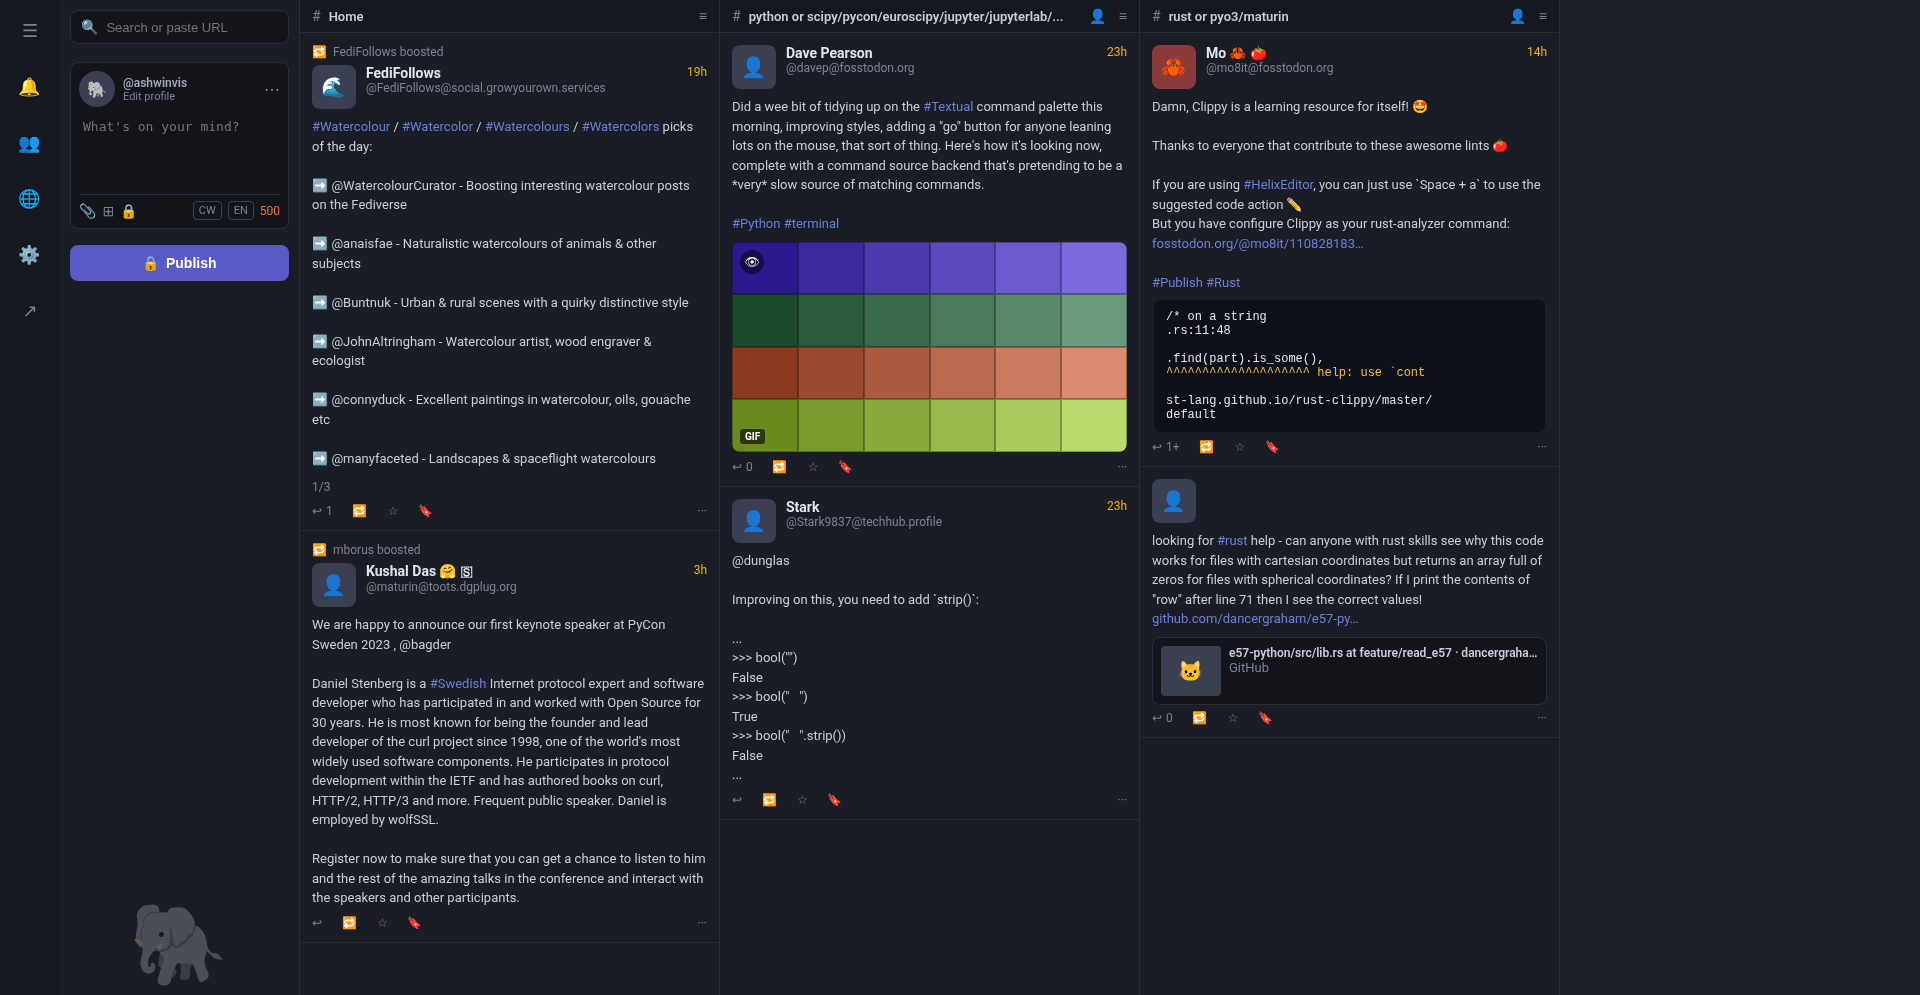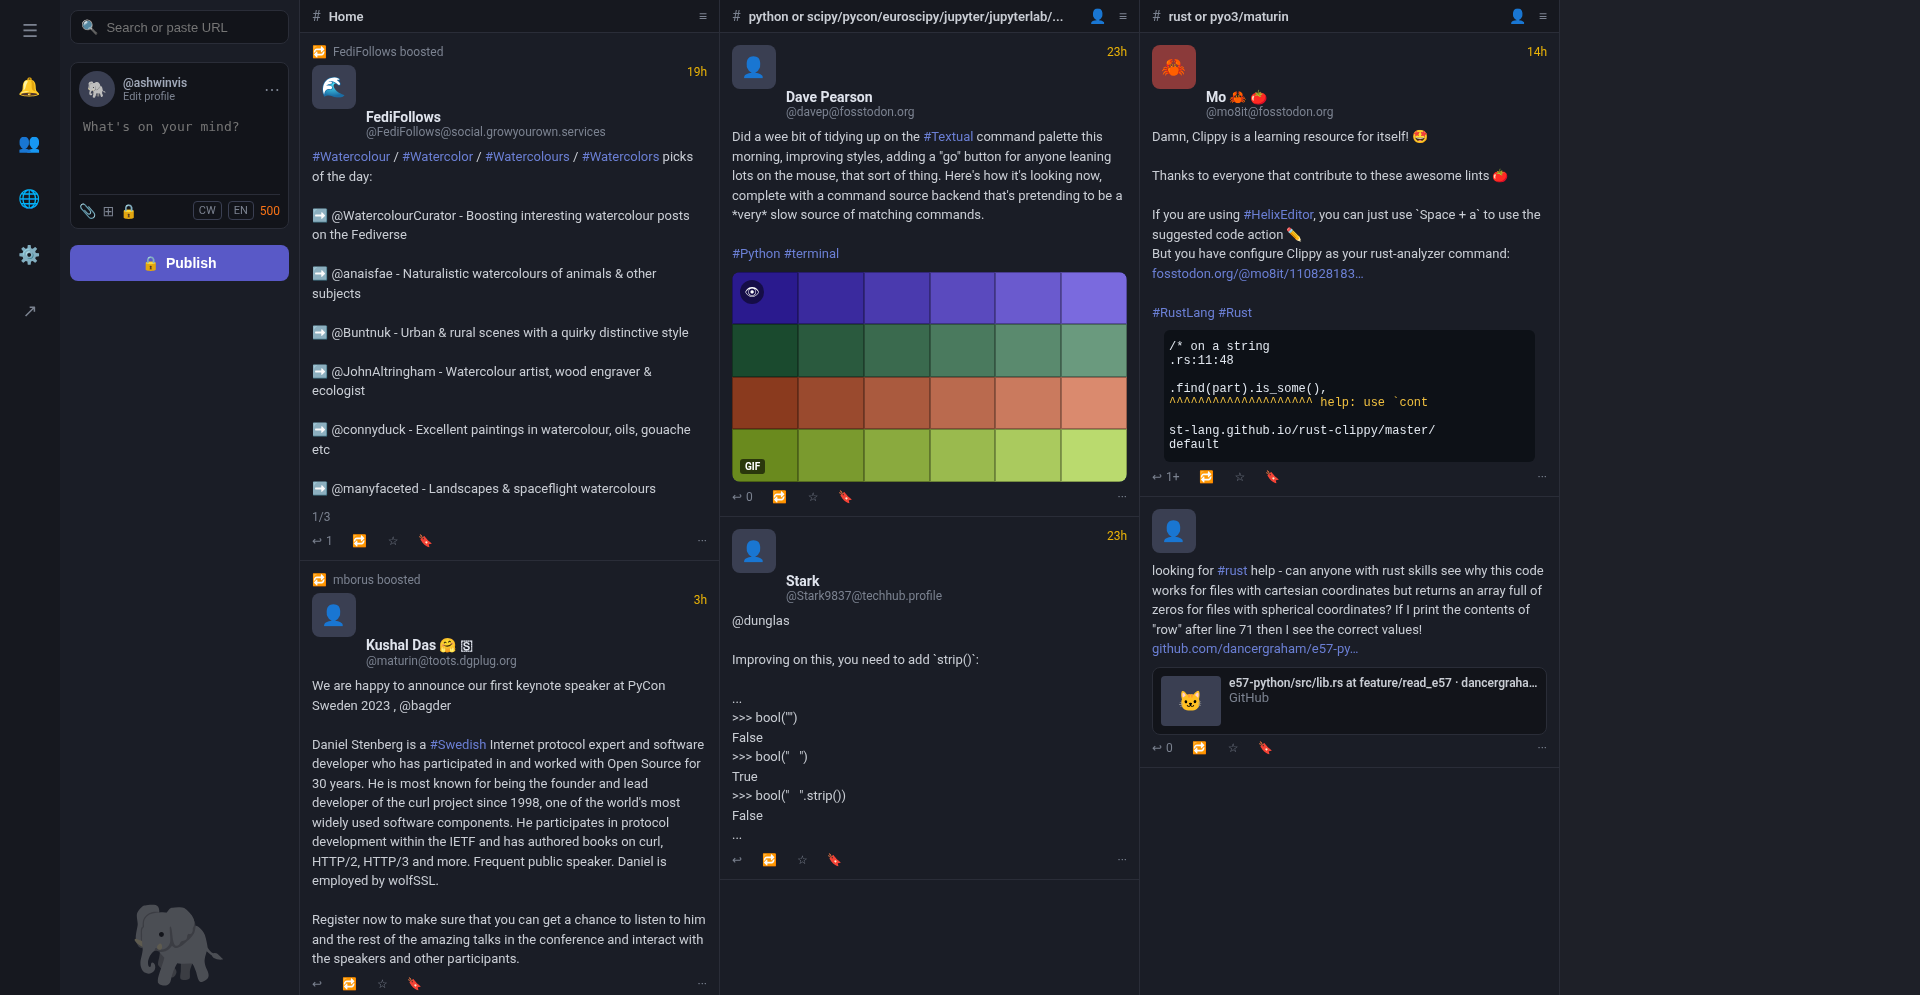--- a/index.html
+++ b/index.html
@@ -223,21 +223,21 @@
       border-radius: 8px;
       background: #3a3f52;
       display: flex;
       align-items: center;
       justify-content: center;
       font-size: 20px;
       flex-shrink: 0;
       overflow: hidden;
     }
     .post-meta { flex: 1; }
-    .post-name { font-weight: 700; font-size: 14px; color: #e0e4ed; margin-top: 44px; }
+    .post-name { font-weight: 700; font-size: 14px; color: #e0e4ed; }
     .post-handle { font-size: 12px; color: #7b8290; }
     .post-time { font-size: 12px; color: #eab308; }
     .post-body { font-size: 13px; color: #c9cdd4; line-height: 1.5; margin-bottom: 8px; }
     .post-body a { color: #6b7fd4; text-decoration: none; }
     .post-hashtag { color: #6b7fd4; }
     .post-img {
       width: 100%;
       border-radius: 8px;
       margin-bottom: 8px;
       overflow: hidden;
@@ -258,27 +258,27 @@
       cursor: pointer;
     }
     .action-spacer { flex: 1; }
 
     .page-indicator { font-size: 12px; color: #7b8290; padding: 4px 0; }
 
     
     .code-block {
       background: #0d1117;
       border-radius: 6px;
-      padding: 10px 5px;
+      padding: 10px 12px;
       font-family: 'Courier New', monospace;
       font-size: 12px;
       color: #e2e8f0;
       white-space: pre-wrap;
       word-break: break-all;
-      margin: 8px 12px;
+      margin: 8px 2px;
       overflow: hidden;
     }
     .code-yellow { color: #f0c040; }
 
     
     .gif-container {
       width: 100%;
       height: 210px;
       border-radius: 8px;
       background: linear-gradient(135deg, #2a1a5e, #1a3a6e);
@@ -621,21 +621,21 @@
               <div class="post-time">14h</div>
             </div>
           </div>
         </div>
         <div class="post-body">
           Damn, Clippy is a learning resource for itself! 🤩<br><br>
           Thanks to everyone that contribute to these awesome lints 🍅<br><br>
           If you are using <span class="post-hashtag">#HelixEditor</span>, you can just use `Space + a` to use the suggested code action ✏️<br>
           But you have configure Clippy as your rust-analyzer command:<br>
           <a href="#" class="post-hashtag">fosstodon.org/@mo8it/110828183…</a><br><br>
-          <span class="post-hashtag">#RustLang</span> <span class="post-hashtag">#Rust</span>
+          <span class="post-hashtag">#Publish</span> <span class="post-hashtag">#Rust</span>
         </div>
         <div class="code-block">/* on a string
 .rs:11:48
 
 .find(part).is_some(),
 <span class="code-yellow">^^^^^^^^^^^^^^^^^^^^ help: use `cont</span>
 
 st-lang.github.io/rust-clippy/master/
 default</div>
         <div class="post-actions">

